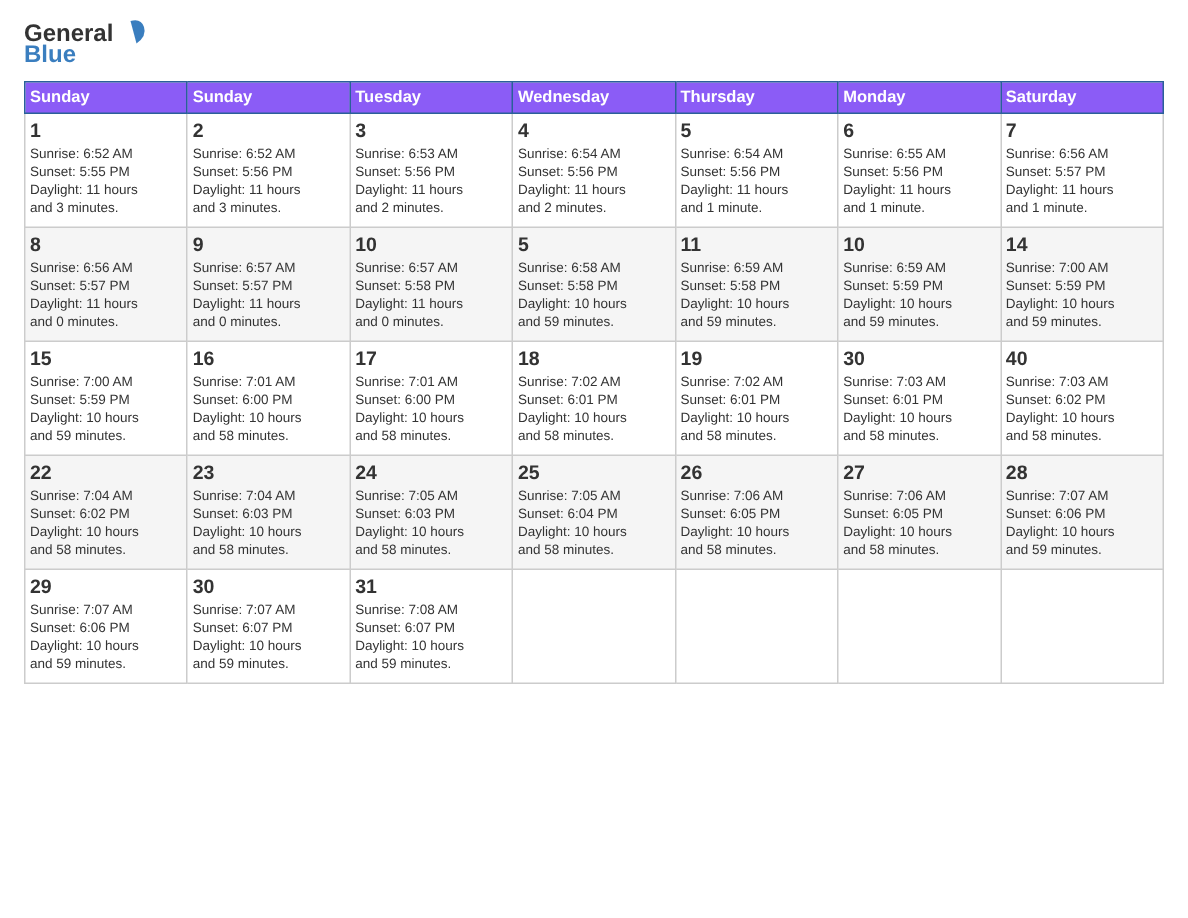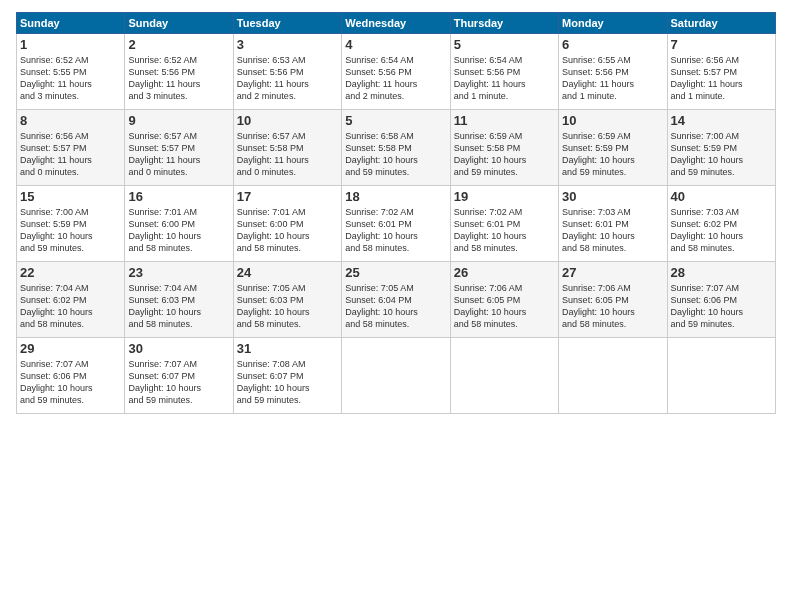--- a/index.html
+++ b/index.html
@@ -38,21 +38,21 @@
     .location {
       font-size: 13px;
       color: #555;
     }
     table {
       width: 100%;
       border-collapse: collapse;
       table-layout: fixed;
     }
     th {
-      background: #0369a1;
+      background: #8b5cf6;
       color: #fff;
       font-size: 11px;
       font-weight: bold;
       padding: 4px 3px;
       text-align: left;
       border: 1px solid #2a6099;
     }
     td {
       vertical-align: top;
       border: 1px solid #ccc;
@@ -78,20 +78,37 @@
       line-height: 1.35;
     }
     td.empty {
       background: #fff;
     }
   </style>
 </head>
 <body>
 
 <div class="page">
+  <div class="header">
+    <div class="logo">
+  <div>
+    <div style="display:flex;align-items:center;gap:0;">
+      <span style="font-size:16px;font-weight:bold;color:#333;">General</span>
+      <svg width="22" height="22" viewBox="0 0 22 22">
+        <path d="M11 2 Q18 0 20 6 Q22 12 15 17 L11 2Z" fill="#3a7ebf"></path>
+      </svg>
+    </div>
+    <span style="font-size:16px;font-weight:bold;color:#3a7ebf;display:block;margin-top:-6px;">Blue</span>
+  </div>
+</div>
+    <div class="title-block">
+      <div class="month-title"></div>
+      <div class="location"></div>
+    </div>
+  </div>
 
   <table>
     <thead>
       <tr>
         <th>Sunday</th>
         <th>Sunday</th>
         <th>Tuesday</th>
         <th>Wednesday</th>
         <th>Thursday</th>
         <th>Monday</th>

